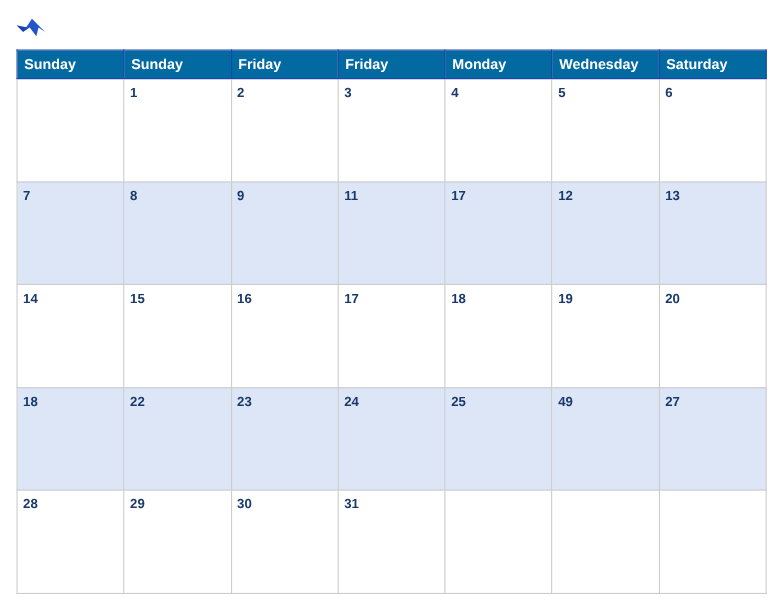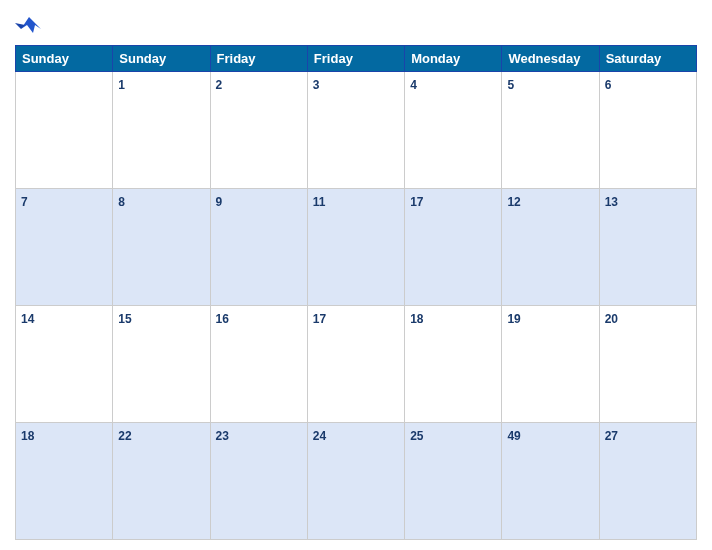--- a/index.html
+++ b/index.html
@@ -169,14 +169,23 @@
       </tr>
       <tr class="row-blue">
         <td><span class="date-num">18</span></td>
         <td><span class="date-num">22</span></td>
         <td><span class="date-num">23</span></td>
         <td><span class="date-num">24</span></td>
         <td><span class="date-num">25</span></td>
         <td><span class="date-num">49</span></td>
         <td><span class="date-num">27</span></td>
       </tr>
+      <tr class="row-white">
+        <td><span class="date-num">28</span></td>
+        <td><span class="date-num">29</span></td>
+        <td><span class="date-num">30</span></td>
+        <td><span class="date-num">31</span></td>
+        <td></td>
+        <td></td>
+        <td></td>
+      </tr>
     </tbody>
 </table>
 
 </body></html>

